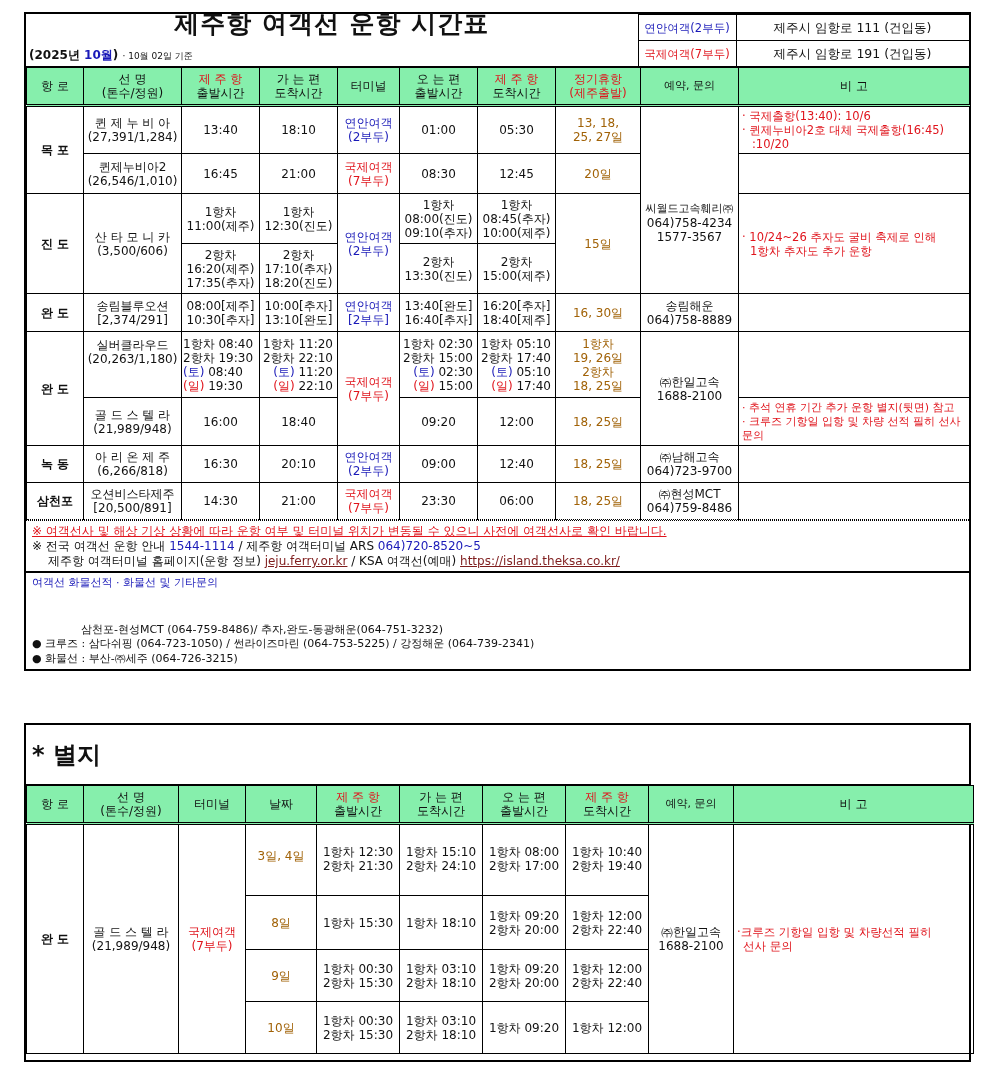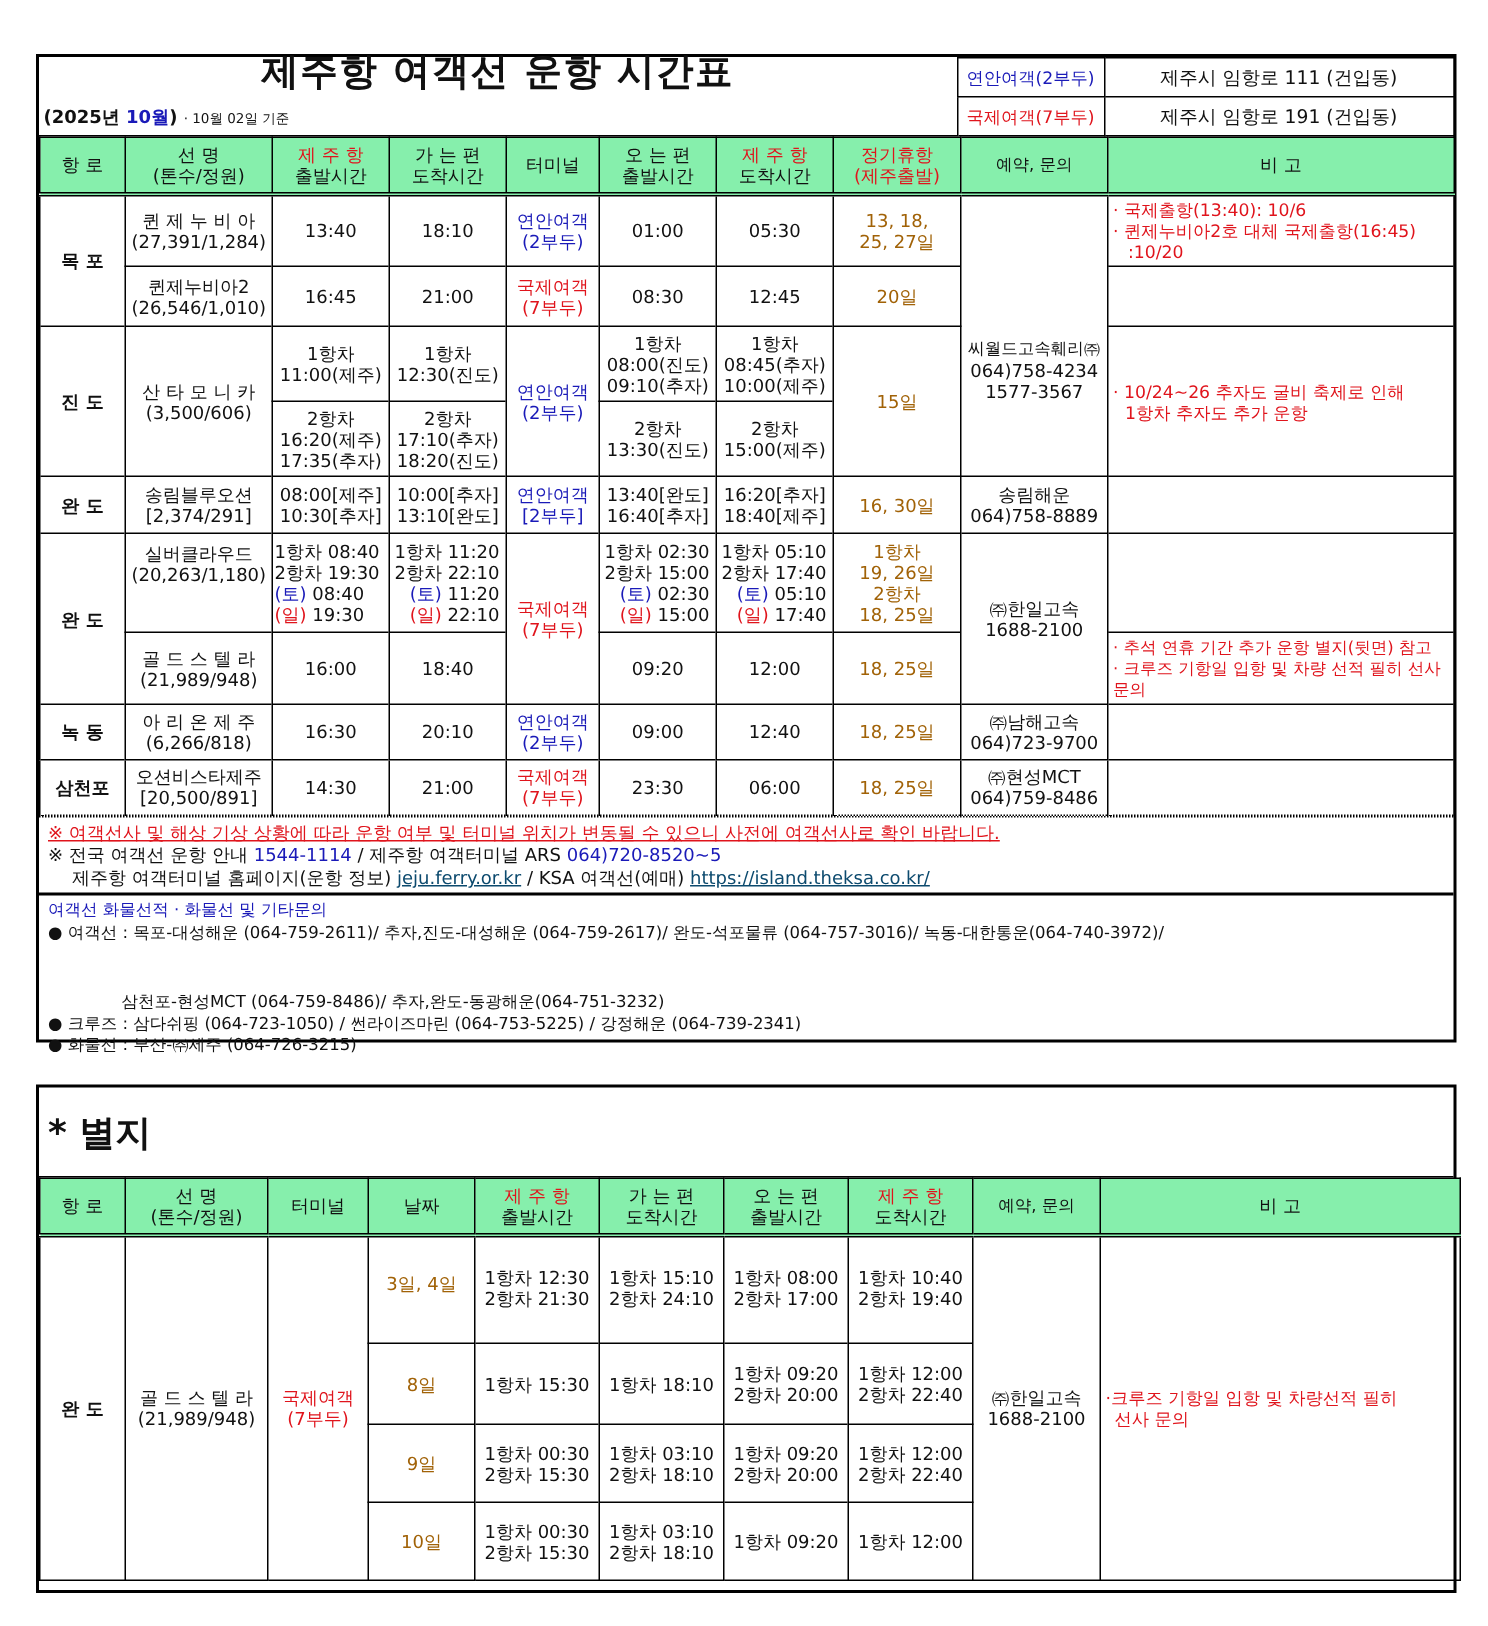--- a/index.html
+++ b/index.html
@@ -1,31 +1,31 @@
 <!DOCTYPE html>
 <html><head>
 <meta charset="utf-8">
 <style>
   * { box-sizing: border-box; margin: 0; padding: 0; }
   body { width: 992px; height: 1084px; background: #fff; font-family: "DejaVu Sans", "Liberation Sans", sans-serif; color: #111; position: relative; overflow: hidden; }
   .sheet { position: absolute; left: 24px; width: 947px; border: 2px solid #000; }
-  #sheet1 { top: 36px; height: 659px; }
+  #sheet1 { top: 12px; height: 659px; }
   #sheet2 { top: 723px; height: 339px; }
   table { border-collapse: collapse; width: 100%; table-layout: fixed; }
   td, th { border: 1px solid #000; text-align: center; vertical-align: middle; font-size: 12px; line-height: 14px; font-weight: normal; padding: 0 1px; }
   .dot-b { border-bottom: 1px dotted #000 !important; }
   .hdr th { background: #86efac; font-size: 12px; line-height: 14px; height: 38px; }
   .red { color: #e0141c; }
   .blue { color: #1a1ab8; }
   .darkred { color: #a16207; }
   .bold { font-weight: bold; }
   .title { font-size: 25px; font-weight: bold; letter-spacing: 1px; text-align: center; }
   .remark { text-align: left; color: #e0141c; font-size: 11.5px; line-height: 14px; padding-left: 3px; }
   .notes { border-top: 1px dotted #000; padding: 3px 6px 2px 6px; font-size: 12px; line-height: 15px; }
-  .notes a { color: #0c4a6e; text-decoration: underline; }
+  .notes a { color: #7f1d1d; text-decoration: underline; }
   .cargo { border-top: 2px solid #000; padding: 3px 6px; font-size: 11px; line-height: 14.5px; }
   .addr td { font-size: 12.5px; height: 26px; }
   .sep-double { border-bottom: 3px double #000 !important; }
 </style>
 </head>
 <body>
 
 <div class="sheet" id="sheet1">
   <table>
     <colgroup>
@@ -345,21 +345,20 @@
     <div>
       <span>※ 전국 여객선 운항 안내 </span><span class="blue">1544-1114</span><span> / 제주항 여객터미널 ARS </span><span class="blue">064)720-8520~5</span>
     </div>
     <div style="padding-left:16px;">
       <span>제주항 여객터미널 홈페이지(운항 정보) </span><a>jeju.ferry.or.kr</a><span> / KSA 여객선(예매) </span><a>https://island.theksa.co.kr/</a>
     </div>
   </div>
 
   <div class="cargo">
     <div class="blue">여객선 화물선적 · 화물선 및 기타문의</div>
-    <div>● 여객선 : 목포-대성해운 (064-759-2611)/ 추자,진도-대성해운 (064-759-2617)/ 완도-석포물류 (064-757-3016)/ 녹동-대한통운(064-740-3972)/</div>
     <div style="white-space:pre;margin-top:32px;">              삼천포-현성MCT (064-759-8486)/ 추자,완도-동광해운(064-751-3232)</div>
     <div>● 크루즈 : 삼다쉬핑 (064-723-1050) / 썬라이즈마린 (064-753-5225) / 강정해운 (064-739-2341)</div>
     <div>● 화물선 : 부산-㈜세주 (064-726-3215)</div>
   </div>
 </div>
 
 <div class="sheet" id="sheet2">
   <div style="height:60px; border-bottom:1px solid #000; font-size:24px; font-weight:bold; padding:14px 0 0 6px;">* 별지</div>
   <table>
     <colgroup>

